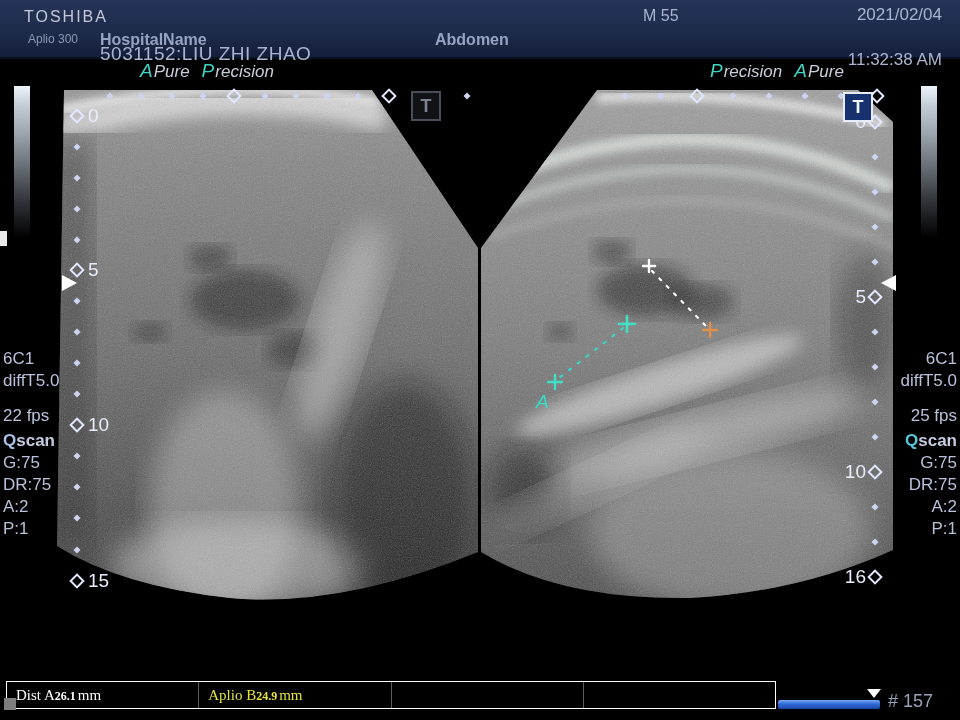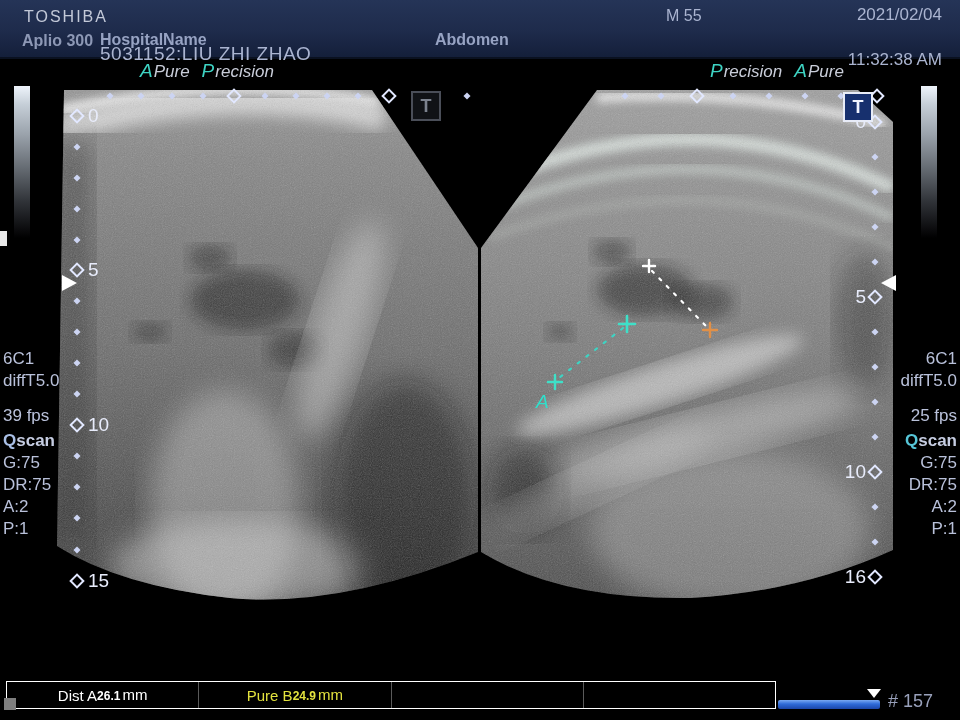--- a/index.html
+++ b/index.html
@@ -6,25 +6,25 @@
   #stage{position:relative;width:960px;height:720px;background:#000;overflow:hidden;
          font-family:"Liberation Sans",sans-serif;}
   .abs{position:absolute;}
 
   
   #header{position:absolute;left:0;top:0;width:960px;height:57px;
           background:linear-gradient(180deg,#253457 0%,#1e2b4b 55%,#141f3a 100%);
           border-bottom:2px solid #0a1120;}
   .hd-brand{position:absolute;left:24px;top:8px;font-size:16px;font-weight:normal;
             letter-spacing:2px;color:#c3c9d8;}
-  .hd-model{position:absolute;left:22px;top:32px;font-size:16px;font-weight:bold;color:#8d98b5;}
+  .hd-model{position:absolute;left:28px;top:32px;font-size:12px;font-weight:normal;color:#8d98b5;}
   .hd-patient{position:absolute;left:100px;top:4px;font-size:19px;color:#aab4d0;letter-spacing:.5px;margin-top:39px;}
   .hd-hospital{position:absolute;left:100px;top:31px;font-size:16px;font-weight:bold;color:#97a3c3;}
   .hd-study{position:absolute;left:435px;top:31px;font-size:16px;font-weight:bold;color:#97a3c3;}
-  .hd-sexage{position:absolute;left:666px;top:7px;font-size:16px;color:#aab4d0;}
+  .hd-sexage{position:absolute;left:643px;top:7px;font-size:16px;color:#aab4d0;}
   .hd-date{position:absolute;right:18px;top:5px;font-size:17px;color:#aab4d0;}
   .hd-time{position:absolute;right:18px;top:30px;font-size:17px;color:#aab4d0;margin-top:20px;}
 
   
   .branding{position:absolute;top:60px;font-size:17px;font-style:italic;color:#c9cdd9;
             font-weight:normal;white-space:nowrap;}
   .branding .cap{color:#3ed3c3;font-size:19px;margin-right:1px;}
   .branding .gap{display:inline-block;width:12px;}
   #branding-left{left:140px;}
   #branding-right{left:710px;}
@@ -60,22 +60,22 @@
   #params-right{right:3px;text-align:right;}
   .params .sp{height:13px;}
   .params .sps{height:3px;}
   .q-left{color:#a9bfe6;font-weight:bold;}
   .q-right{color:#56c6d8;font-weight:bold;}
   .qrest{font-weight:bold;color:#c6cde2;}
 
   
   #results{position:absolute;left:6px;top:681px;width:768px;height:26px;background:#000;
            border:1px solid #fff;display:flex;}
-  .rcell{flex:1;display:flex;align-items:center;justify-content:center;
-         border-right:1px solid #5a5a5a;padding:0 9px;}
+  .rcell{flex:1;display:flex;align-items:center;justify-content:flex-start;
+         border-right:1px solid #5a5a5a;padding:0 9px;font-family:Liberation Serif, serif;}
   .rcell:last-child{border-right:none;}
   .rlabel{font-size:15px;}
   .rval{font-size:12px;font-weight:bold;}
   .runit{font-size:15px;margin-left:2px;}
   .c-white{color:#fff;} .c-yellow{color:#e3e23e;}
 
   
   #framebar{position:absolute;left:778px;top:700px;width:102px;height:9px;border-radius:2px;
             background:linear-gradient(180deg,#7aa9f2 0%,#2f6bd8 45%,#1b46a8 100%);}
   #framebar-thumb{position:absolute;left:867px;top:689px;width:0;height:0;
@@ -258,21 +258,21 @@
 
   <div id="edge-marker"></div>
 
   <div id="tmark-left" class="tmark">T</div>
   <div id="tmark-right" class="tmark">T</div>
 
   <div id="params-left" class="params">
     <div>6C1</div>
     <div>diffT5.0</div>
     <div class="sp"></div>
-    <div>39 fps</div>
+    <div>22 fps</div>
     <div class="sps"></div>
     <div><span class="q-left">Q</span><span class="qrest">scan</span></div>
     <div>G:75</div>
     <div>DR:75</div>
     <div>A:2</div>
     <div>P:1</div>
   </div>
   <div id="params-right" class="params">
     <div>6C1</div>
     <div>diffT5.0</div>
@@ -285,21 +285,21 @@
     <div>A:2</div>
     <div>P:1</div>
   </div>
 
   <div id="results">
     <div class="rcell">
       <span class="rlabel c-white">Dist A</span>
       <span><span class="rval c-white">26.1</span><span class="runit c-white">mm</span></span>
     </div>
     <div class="rcell">
-      <span class="rlabel c-yellow">Pure B</span>
+      <span class="rlabel c-yellow">Aplio B</span>
       <span><span class="rval c-yellow">24.9</span><span class="runit c-yellow">mm</span></span>
     </div>
     <div class="rcell"></div>
     <div class="rcell"></div>
   </div>
 
   <div id="framebar"></div>
   <div id="framebar-thumb"></div>
   <div id="frame-counter"># 157</div>
   <div id="corner-square"></div>

